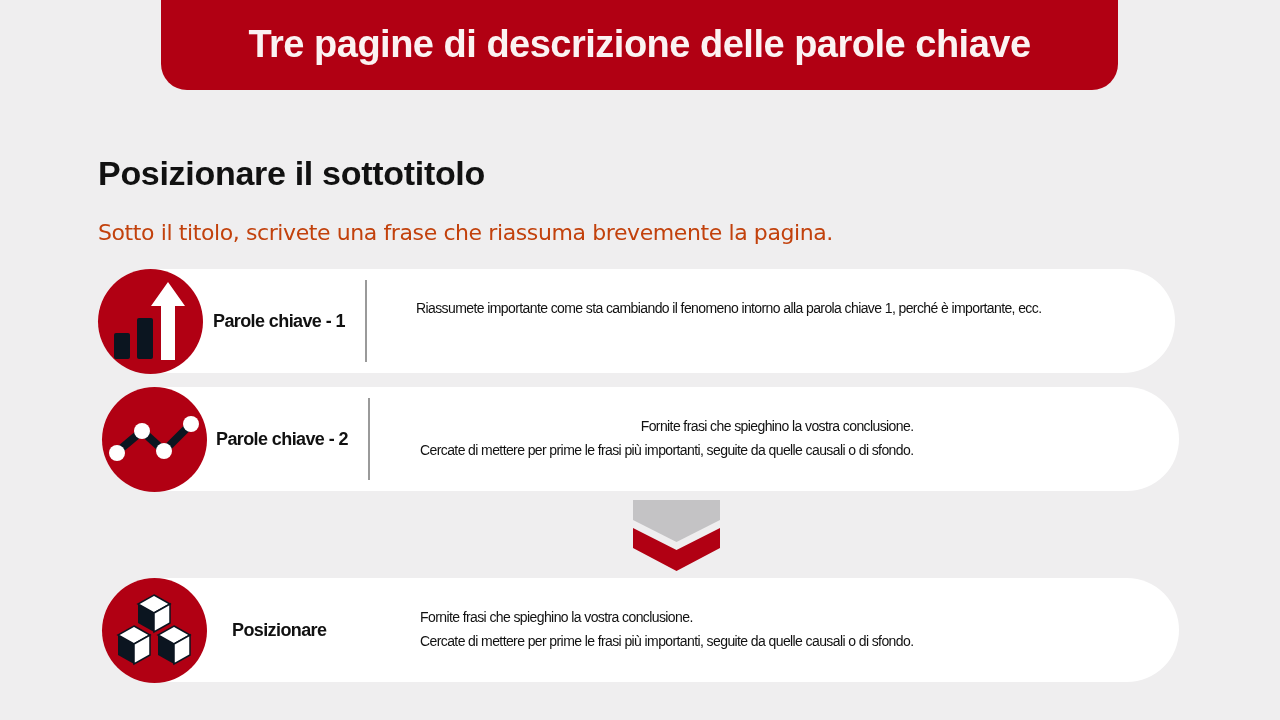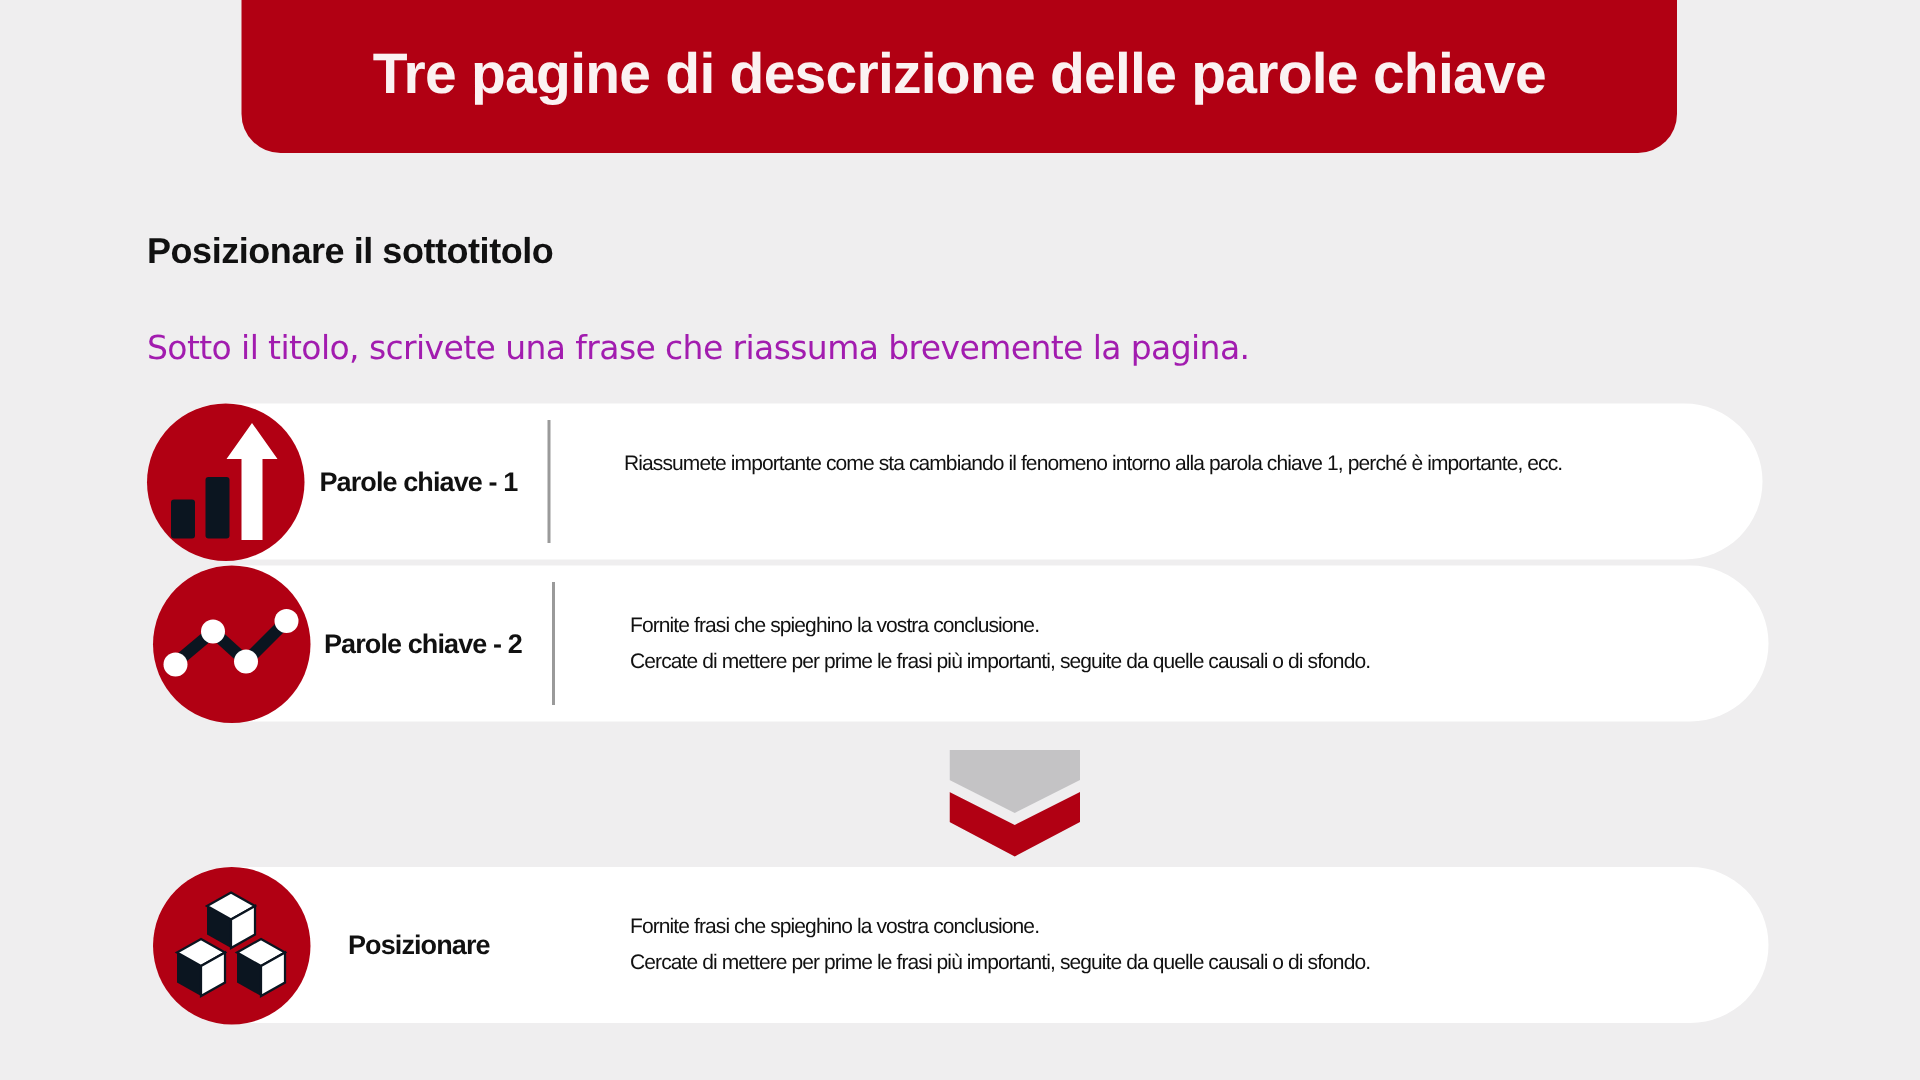--- a/index.html
+++ b/index.html
@@ -3,36 +3,36 @@
   <meta charset="utf-8">
   <style>
     html, body { margin: 0; padding: 0; }
     body {
       width: 1280px; height: 720px; overflow: hidden;
       background: #efeeef;
       font-family: "Liberation Sans", sans-serif;
       position: relative;
     }
     .title-bar {
-      position: absolute; left: 161px; top: 0; width: 957px; height: 102px;
+      position: absolute; left: 161px; top: 0; width: 957px; height: 90px;
       background: #b10013;
       border-radius: 0 0 26px 26px;
       display: flex; align-items: center; justify-content: center;
     }
     .title-bar h1 {
       margin: 0; color: #fbf2f2; font-size: 38px; font-weight: bold;
       letter-spacing: -0.5px; padding-bottom: 2px;
     }
     .subtitle {
       position: absolute; left: 98px; top: 154px; margin: 0;
-      font-size: 24px; font-weight: bold; color: #111; letter-spacing: -0.3px;
+      font-size: 34px; font-weight: bold; color: #111; letter-spacing: -0.3px;
     }
     .summary {
       position: absolute; left: 98px; top: 220px; margin: 0;
-      font-size: 22px; color: #a21caf; font-family: "DejaVu Sans", sans-serif;
+      font-size: 22px; color: #c2410c; font-family: "DejaVu Sans", sans-serif;
       letter-spacing: -0.4px;
     }
     .card {
       position: absolute; height: 104px; background: #ffffff;
       border-radius: 52px;
     }
     .card .icon-circle {
       position: absolute; left: 0; top: 0; width: 105px; height: 105px;
       border-radius: 50%; background: #b10013;
     }
@@ -69,21 +69,21 @@
       <polygon points="70,13 87,37 77,37 77,91 63,91 63,37 53,37" fill="#ffffff"></polygon>
     </svg>
   </div>
   <div class="label" style="left:115px;">Parole chiave - 1</div>
   <div class="divider" style="left:267px;"></div>
   <div class="desc" style="left:318px; top:27px;">
     <div>Riassumete importante come sta cambiando il fenomeno intorno alla parola chiave 1, perché è importante, ecc.</div>
   </div>
 </div>
 
-<div class="card" style="left:102px; top:377px; width:1077px;">
+<div class="card" style="left:102px; top:387px; width:1077px;text-align:right;">
   <div class="icon-circle">
     <svg width="105" height="105" viewBox="0 0 105 105">
       <line x1="15" y1="65" x2="40" y2="44" stroke="#0b1520" stroke-width="8"></line>
       <line x1="40" y1="44" x2="62" y2="64" stroke="#0b1520" stroke-width="8"></line>
       <line x1="62" y1="64" x2="89" y2="37" stroke="#0b1520" stroke-width="8"></line>
       <circle cx="15" cy="66" r="8" fill="#ffffff"></circle>
       <circle cx="40" cy="44" r="8" fill="#ffffff"></circle>
       <circle cx="62" cy="64" r="8" fill="#ffffff"></circle>
       <circle cx="89" cy="37" r="8" fill="#ffffff"></circle>
     </svg>

